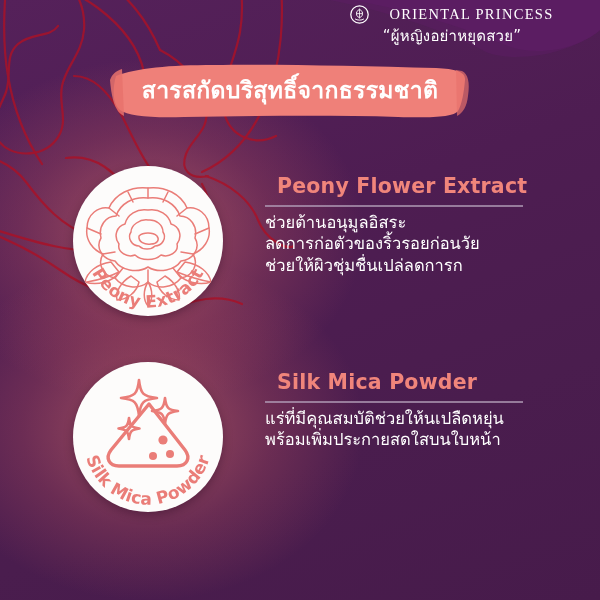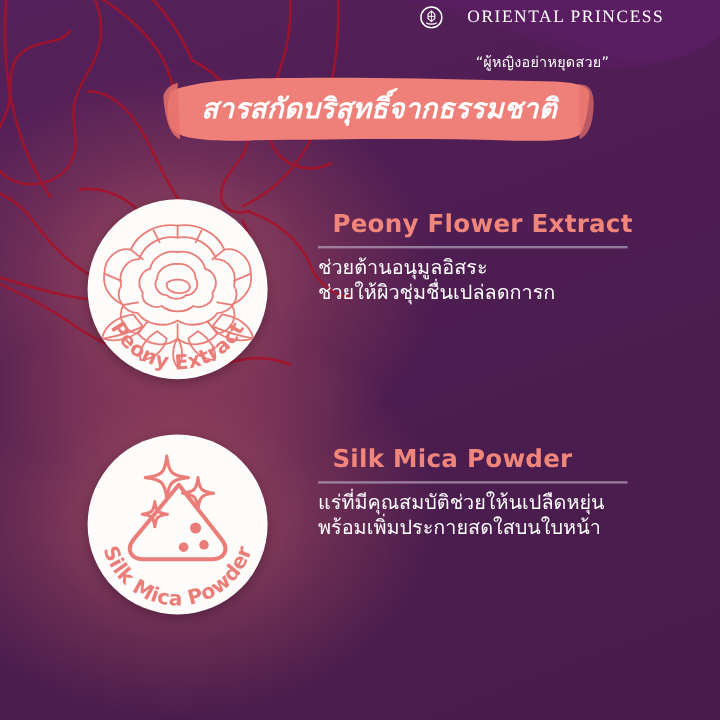--- a/index.html
+++ b/index.html
@@ -30,25 +30,25 @@
     position:absolute;top:5px;right:18px;width:260px;
     text-align:center;color:#ffffff;
   }
   .brand-row{display:flex;align-items:center;justify-content:center;gap:20px;}
   .brand-mark{width:19px;height:19px;flex:0 0 auto;}
   .brand-name{
     font-size:14.5px;letter-spacing:1.3px;font-weight:400;white-space:nowrap;
     font-family:"Liberation Serif","DejaVu Serif",serif;
   }
   .brand-tagline{
-    font-size:12px;margin-top:18px;letter-spacing:.2px;white-space:nowrap;
-    font-family:"DejaVu Sans",sans-serif;
-  }
-  
-  .banner-wrap{position:absolute;left:136px;top:62px;width:360px;height:58px;font-style:italic;}
+    font-size:15px;margin-top:0;letter-spacing:.2px;white-space:nowrap;
+    font-family:"DejaVu Sans",sans-serif;
+  }
+  
+  .banner-wrap{position:absolute;left:110px;top:62px;width:360px;height:58px;}
   .banner-brush{position:absolute;inset:0;width:360px;height:58px;}
   .banner-text{
     position:absolute;inset:0;display:flex;align-items:center;justify-content:center;
     color:#ffffff;font-size:23px;font-weight:700;letter-spacing:.3px;
     font-family:"DejaVu Sans",sans-serif;
     padding-bottom:3px;white-space:nowrap;
   }
   
   .row{position:absolute;left:0;width:600px;display:flex;}
   .row-peony{top:148px;}
@@ -175,20 +175,21 @@
             <textPath href="#peonyArc" startOffset="50%" text-anchor="middle">Peony Extract</textPath>
           </text>
         </svg>
       </div>
     </div>
     <div class="text-col">
       <div class="ing-title">Peony Flower Extract</div>
       <div class="ing-rule"></div>
       <div class="ing-desc">
         <div>ช่วยต้านอนุมูลอิสระ</div>
+        <div>ลดการก่อตัวของริ้วรอยก่อนวัย</div>
         <div>ช่วยให้ผิวชุ่มชื่นเปล่ลดการก</div>
       </div>
     </div>
   </div>
 
   <div class="row row-mica">
     <div class="badge-col">
       <div class="badge">
         <svg viewBox="0 0 150 150" fill="none" stroke="#ea7d78" stroke-width="3.4" stroke-linecap="round" stroke-linejoin="round">
 

